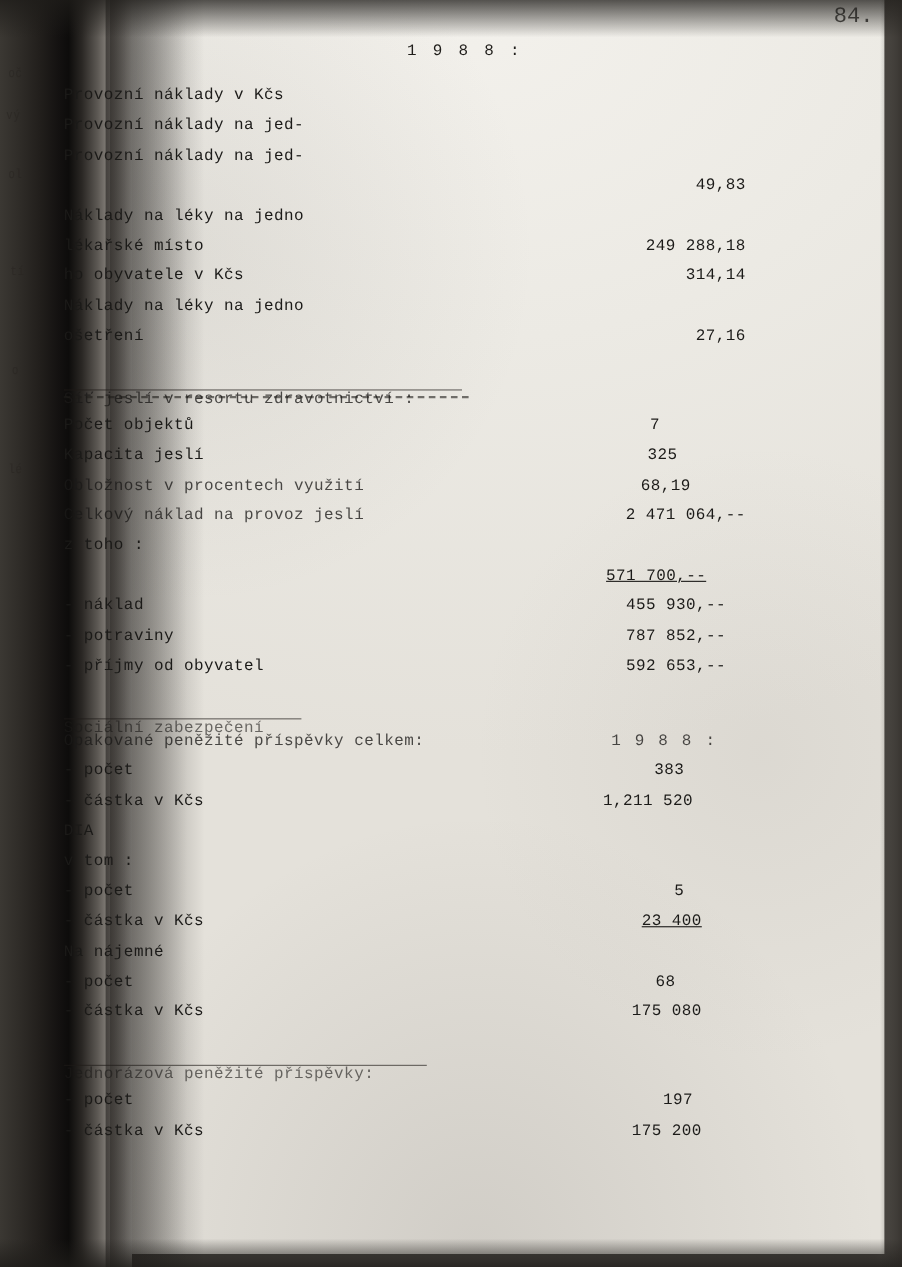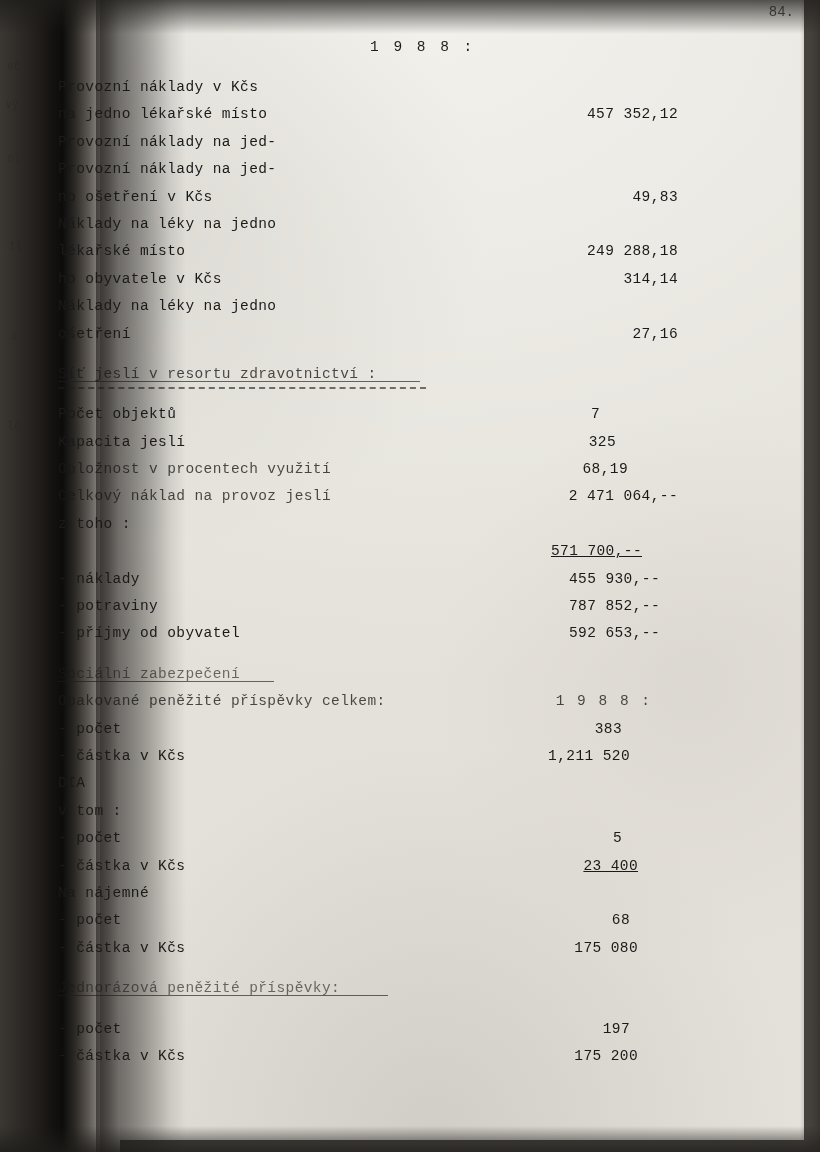--- a/index.html
+++ b/index.html
@@ -128,38 +128,38 @@
   }
   .row.gap { height: 13px; }
 
   .faint   { color: rgba(27,26,24,0.78); }
   .fainter { color: rgba(27,26,24,0.62); }
 
   .page-num {
     position: absolute;
     right: 26px;
     top: 4px;
-    font-size: 14px;
+    font-size: 20px;
     color: rgba(30,28,25,0.78);
   }
   .year-head {
     position: absolute;
     left: 370px;
     top: 34px;
     font-size: 14.5px;
     letter-spacing: 3px;
     color: #201e1b;
   }
 
   .underline-row {
     position: relative;
     height: 27.4px;
     white-space: pre;
   }
-  .underline-row .lbl { position: absolute; left: 0; top: 0; }
+  .underline-row .lbl { position: absolute; left: 0; top: 16px; }
   .ul-dash {
     position: absolute;
     left: 0;
     top: 19px;
     height: 1px;
     border-top: 2px dashed rgba(30,28,25,0.6);
   }
   .ul-solid {
     position: absolute;
     left: 0;
@@ -204,24 +204,23 @@
 
   <div class="page-num">84.</div>
 
   <div id="text">
 
     <div class="year-head" style="position:absolute; left:312px; top:14px;">1 9 8 8 :</div>
 
     <div style="height:54px;"></div>
     <div>
       <div class="row"><span class="lbl">Provozní náklady v Kčs</span><span class="val"></span></div>
-      <div class="row"><span class="lbl">na jedno lékařské místo</span><span class="val">457 352,12</span></div>
       <div class="row"><span class="lbl">Provozní náklady na jed-</span><span class="val"></span></div>
       <div class="row"><span class="lbl">Provozní náklady na jed-</span><span class="val"></span></div>
-      <div class="row"><span class="lbl">no ošetření v Kčs</span><span class="val">49,83</span></div>
+      <div class="row"><span class="val">49,83</span></div>
       <div class="row"><span class="lbl">Náklady na léky na jedno</span><span class="val"></span></div>
       <div class="row"><span class="lbl">lékařské místo</span><span class="val">249 288,18</span></div>
       <div class="row"><span class="lbl">ho obyvatele v Kčs</span><span class="val">314,14</span></div>
       <div class="row"><span class="lbl">Náklady na léky na jedno</span><span class="val"></span></div>
       <div class="row"><span class="lbl">ošetření</span><span class="val">27,16</span></div>
     </div>
 
     <div class="row gap"></div>
 
     <div>
@@ -230,41 +229,41 @@
         <span class="ul-solid" style="width:362px;"></span>
         <span class="ul-dash" style="top:26px; width:368px;"></span>
       </div>
       <div class="row gap"></div>
       <div class="row"><span class="lbl">Počet objektů</span><span class="val" style="right:78px;">7</span></div>
       <div class="row"><span class="lbl">Kapacita jeslí</span><span class="val" style="right:62px;">325</span></div>
       <div class="row"><span class="lbl faint">Obložnost v procentech využití</span><span class="val" style="right:50px;">68,19</span></div>
       <div class="row"><span class="lbl faint">Celkový náklad na provoz jeslí</span><span class="val">2 471 064,--</span></div>
       <div class="row"><span class="lbl">z toho :</span><span class="val"></span></div>
       <div class="row"><span class="val" style="right:36px;text-decoration:underline;">571 700,--</span></div>
-      <div class="row"><span class="lbl">- náklady</span><span class="val" style="right:18px;">455 930,--</span></div>
+      <div class="row"><span class="lbl">- náklad</span><span class="val" style="right:18px;">455 930,--</span></div>
       <div class="row"><span class="lbl">- potraviny</span><span class="val" style="right:18px;">787 852,--</span></div>
       <div class="row"><span class="lbl">- příjmy od obyvatel</span><span class="val" style="right:18px;">592 653,--</span></div>
     </div>
 
     <div class="row gap"></div>
 
     <div>
       <div class="underline-row">
         <span class="lbl fainter">Sociální zabezpečení</span>
         <span class="ul-solid" style="width:216px;"></span>
       </div>
       <div class="row"><span class="lbl faint">Opakované peněžité příspěvky celkem:</span><span class="val faint" style="right:26px; letter-spacing:2px;">1 9 8 8 :</span></div>
       <div class="row"><span class="lbl">- počet</span><span class="val" style="right:56px;">383</span></div>
       <div class="row"><span class="lbl">- částka v Kčs</span><span class="val" style="right:48px;">1,211 520</span></div>
       <div class="row"><span class="lbl">DIA</span></div>
       <div class="row"><span class="lbl">v tom :</span></div>
       <div class="row"><span class="lbl">- počet</span><span class="val" style="right:56px;">5</span></div>
       <div class="row"><span class="lbl">- částka v Kčs</span><span class="val" style="right:40px;text-decoration:underline;">23 400</span></div>
       <div class="row"><span class="lbl">Na nájemné</span></div>
-      <div class="row"><span class="lbl">- počet</span><span class="val" style="right:48px;margin-left:28px;">68</span></div>
+      <div class="row"><span class="lbl">- počet</span><span class="val" style="right:64px;margin-left:28px;">68</span></div>
       <div class="row"><span class="lbl">- částka v Kčs</span><span class="val" style="right:40px;">175 080</span></div>
     </div>
 
     <div class="row gap"></div>
 
     <div>
       <div class="underline-row">
         <span class="lbl fainter">Jednorázová peněžité příspěvky:</span>
         <span class="ul-solid" style="width:330px;"></span>
       </div>

